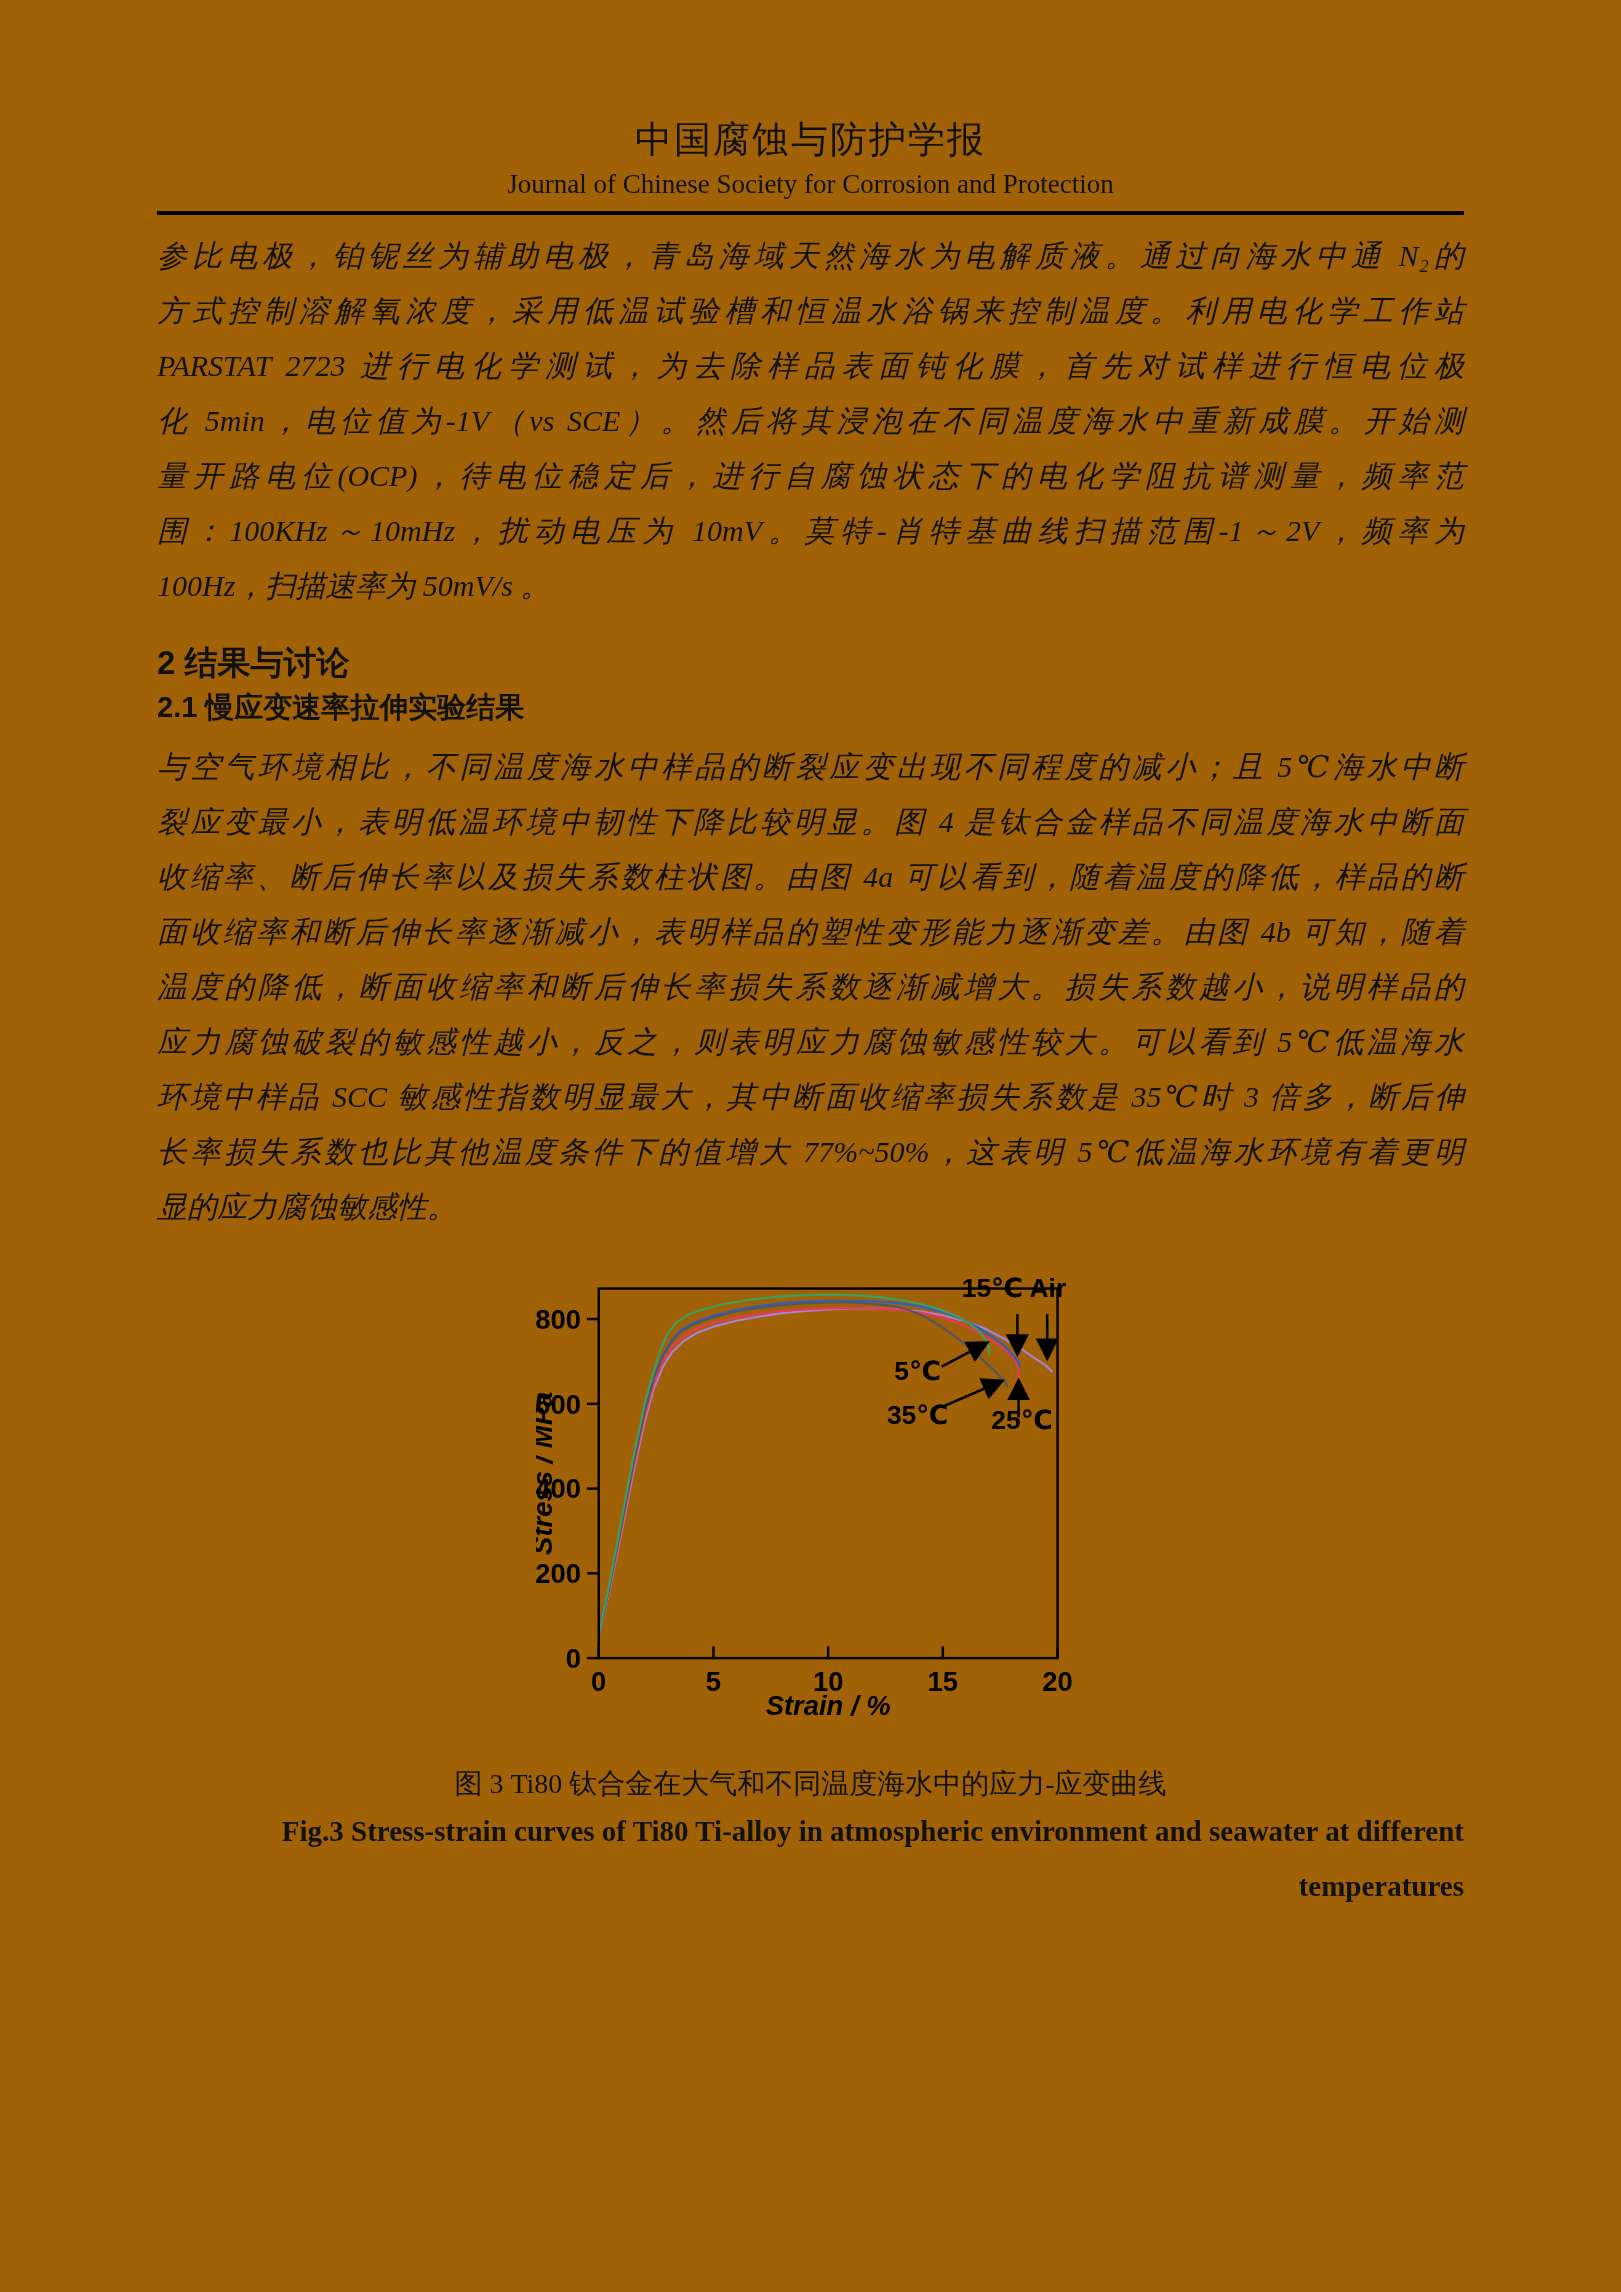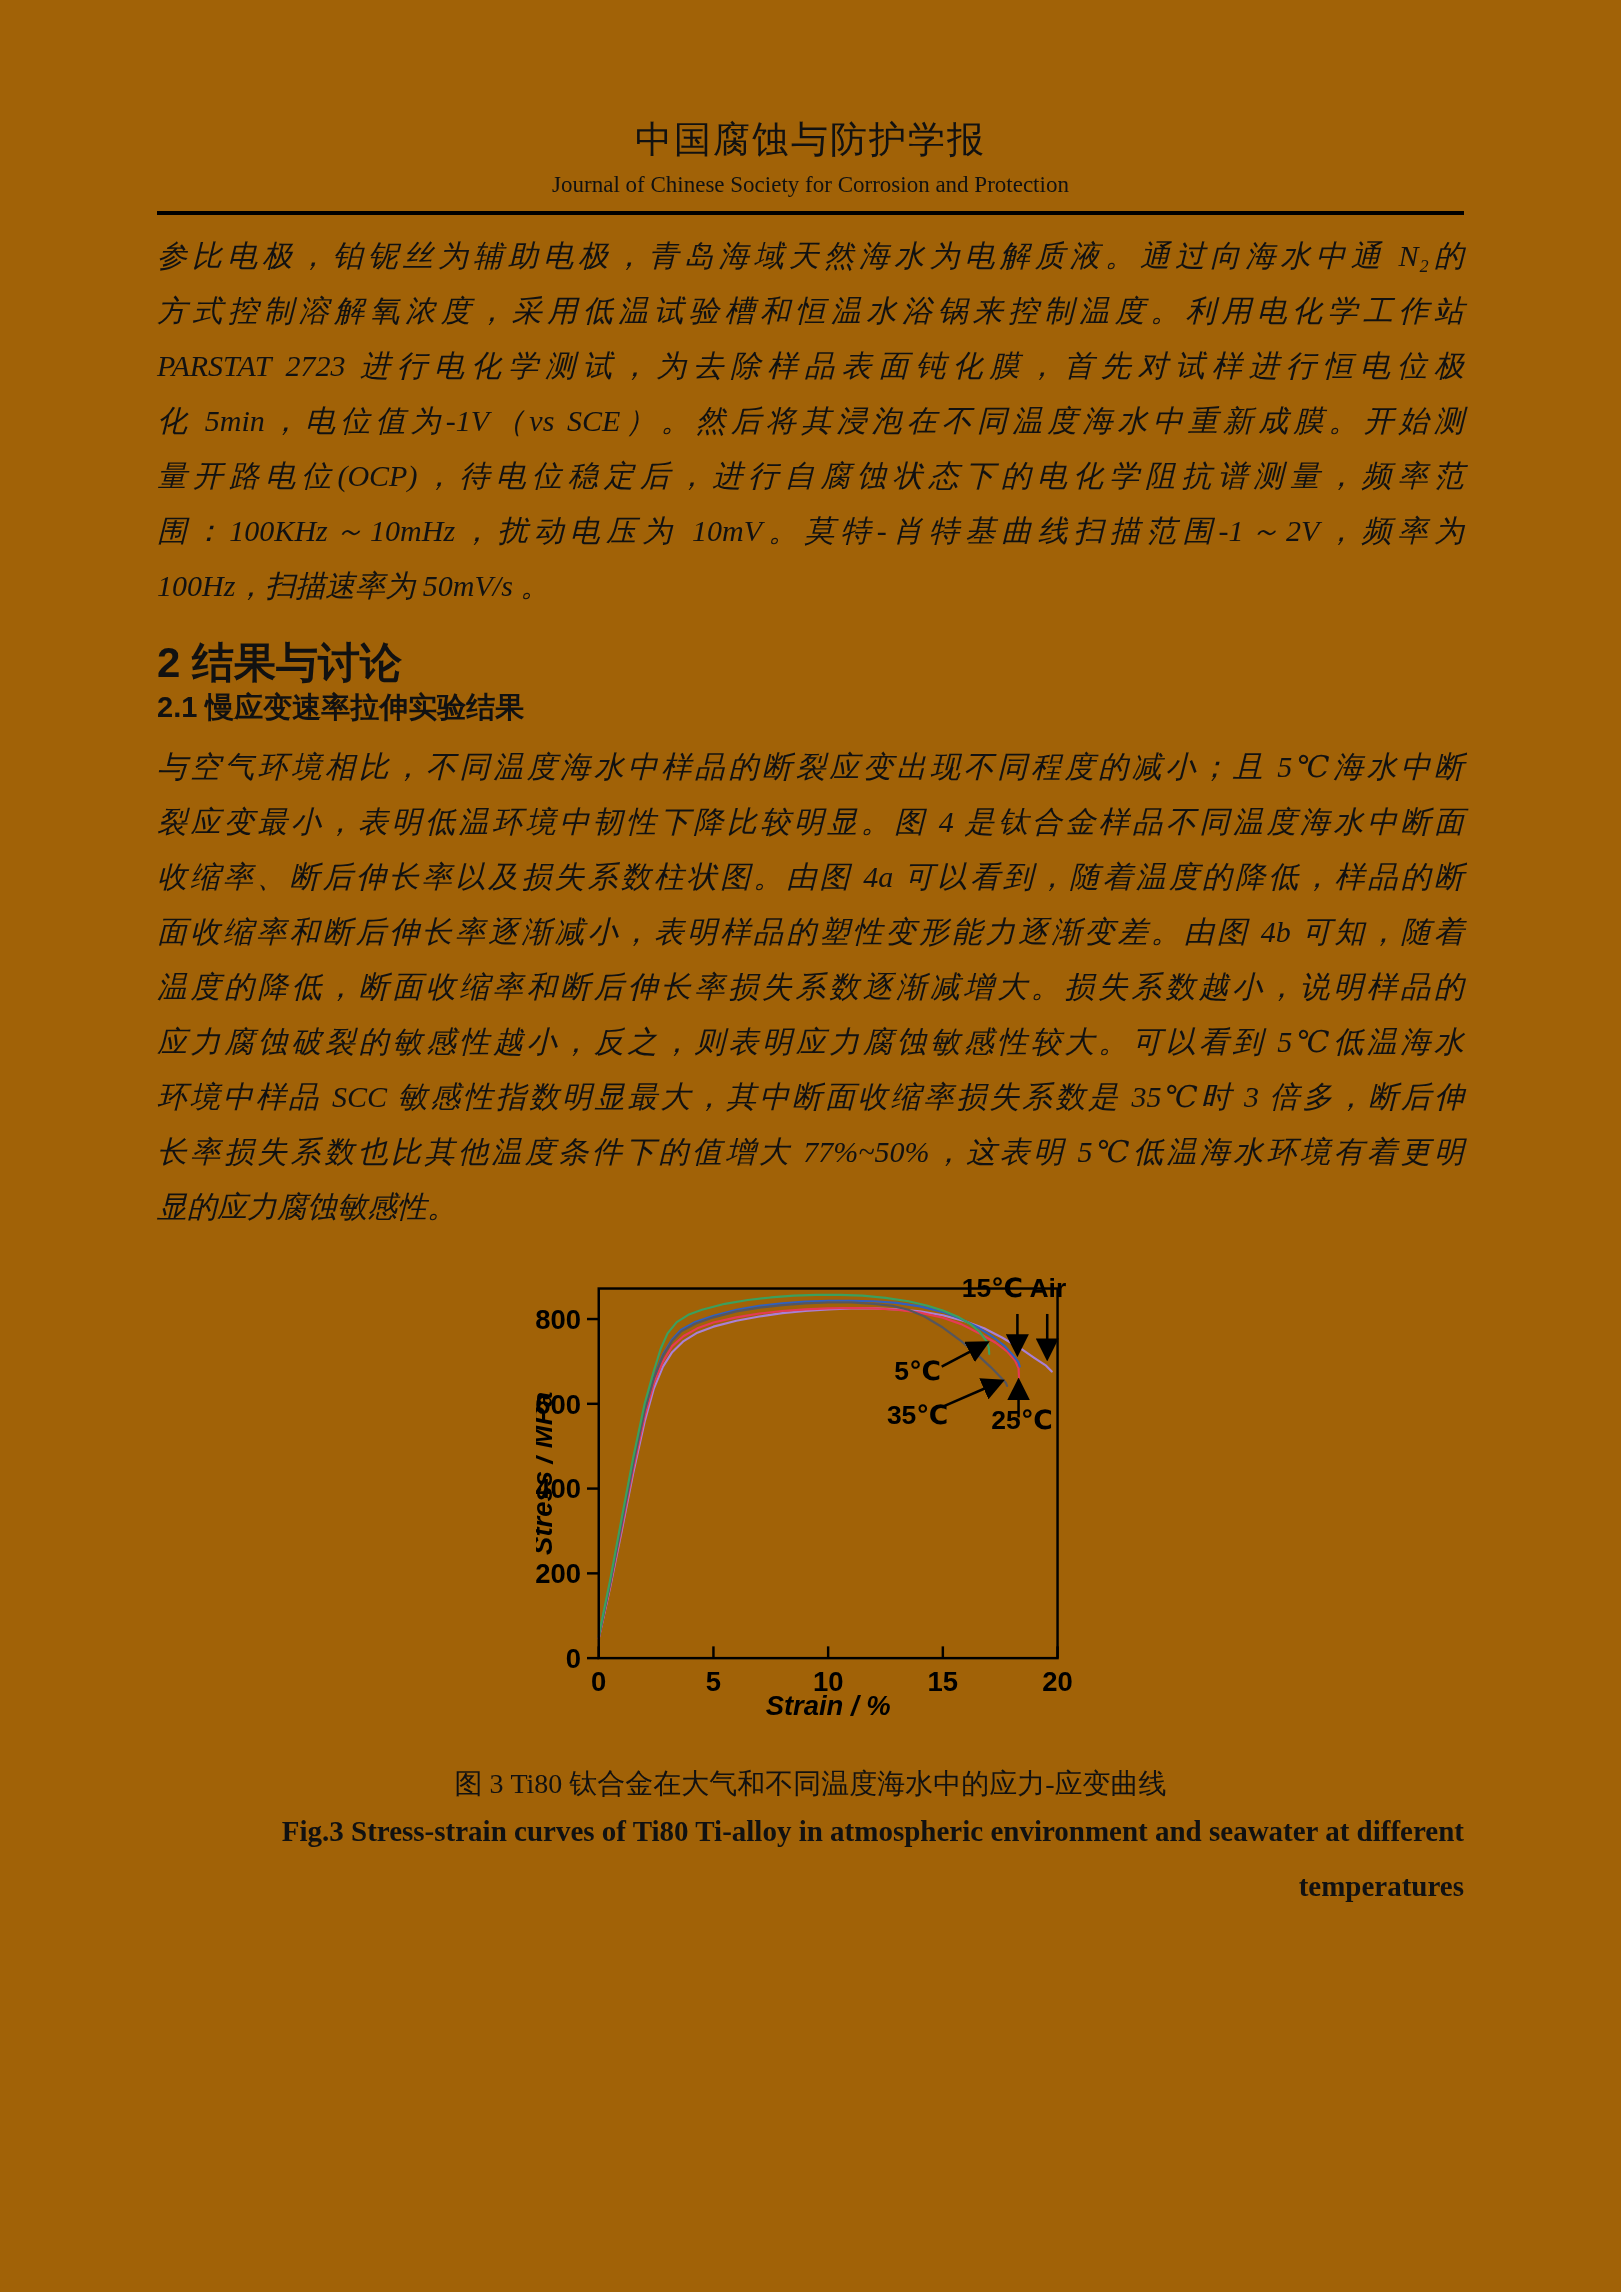--- a/index.html
+++ b/index.html
@@ -15,21 +15,21 @@
   .content{padding:74px 157px 0 157px;}
   .jtitle{
     text-align:center;
     font-size:37px;
     line-height:45px;
     margin-top:43px;
     letter-spacing:2px;
   }
   .jsub{
     text-align:center;
-    font-size:23px;
+    font-size:27px;
     line-height:33px;
     margin-top:5.9px;
   }
   .rule{
     border:0;
     border-top:4.9px solid #000;
     margin:9.8px 0 0 0;
   }
   .para{margin-top:13.7px;}
   .pline{
@@ -37,21 +37,21 @@
     line-height:55px;
     text-align:justify;
     text-align-last:justify;
     white-space:pre-wrap;
     font-style:italic;
   }
   .pline.last{text-align-last:left;}
   .h2{
     font-family:"Liberation Sans","DejaVu Sans",sans-serif;
     font-weight:bold;
-    font-size:42px;
+    font-size:33px;
     line-height:47px;
     margin-top:25.5px;
   }
   .h3{
     font-family:"Liberation Sans","DejaVu Sans",sans-serif;
     font-weight:bold;
     font-size:29px;
     line-height:43px;
   }
   .para2{margin-top:9.8px;}

